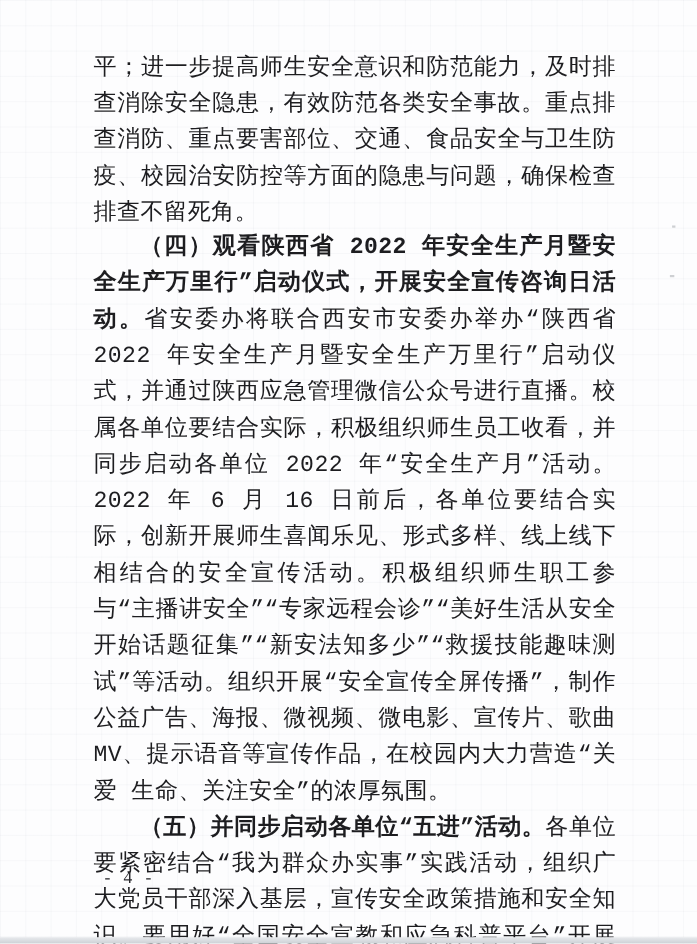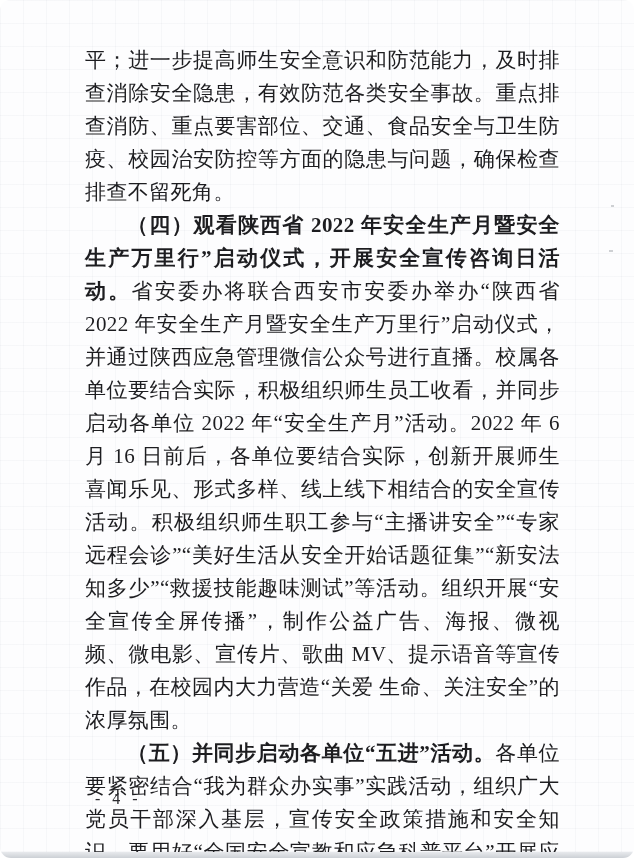--- a/index.html
+++ b/index.html
@@ -12,40 +12,40 @@
     width: 634px;
     height: 858px;
     overflow: hidden;
     background-color: #fdfdfe;
     
     background-image:
       linear-gradient(to right, rgba(188,196,205,0.10) 1px, transparent 1px),
       linear-gradient(to bottom, rgba(188,196,205,0.10) 1px, transparent 1px);
     background-size: 23px 23px;
     font-family: "Liberation Serif", "DejaVu Serif", serif;
-    border-radius: 11px;
   }
   .text-block {
     position: absolute;
     left: 85px;
     top: 44px;
     width: 475px;
     font-size: 21px;
     line-height: 33px;
     color: #1d1d20;
     text-align: justify;
     text-justify: inter-character;
     letter-spacing: 0.4px;
   }
   .para {
     margin: 0;
     padding: 0;
   }
   .para.indent {
     text-indent: 2em;
+    font-family: Liberation Mono, monospace;
   }
   .lead {
     font-weight: 700;
   }
   .footer {
     position: absolute;
     left: 95px;
     top: 788px;
     font-size: 16px;
     line-height: 22px;

